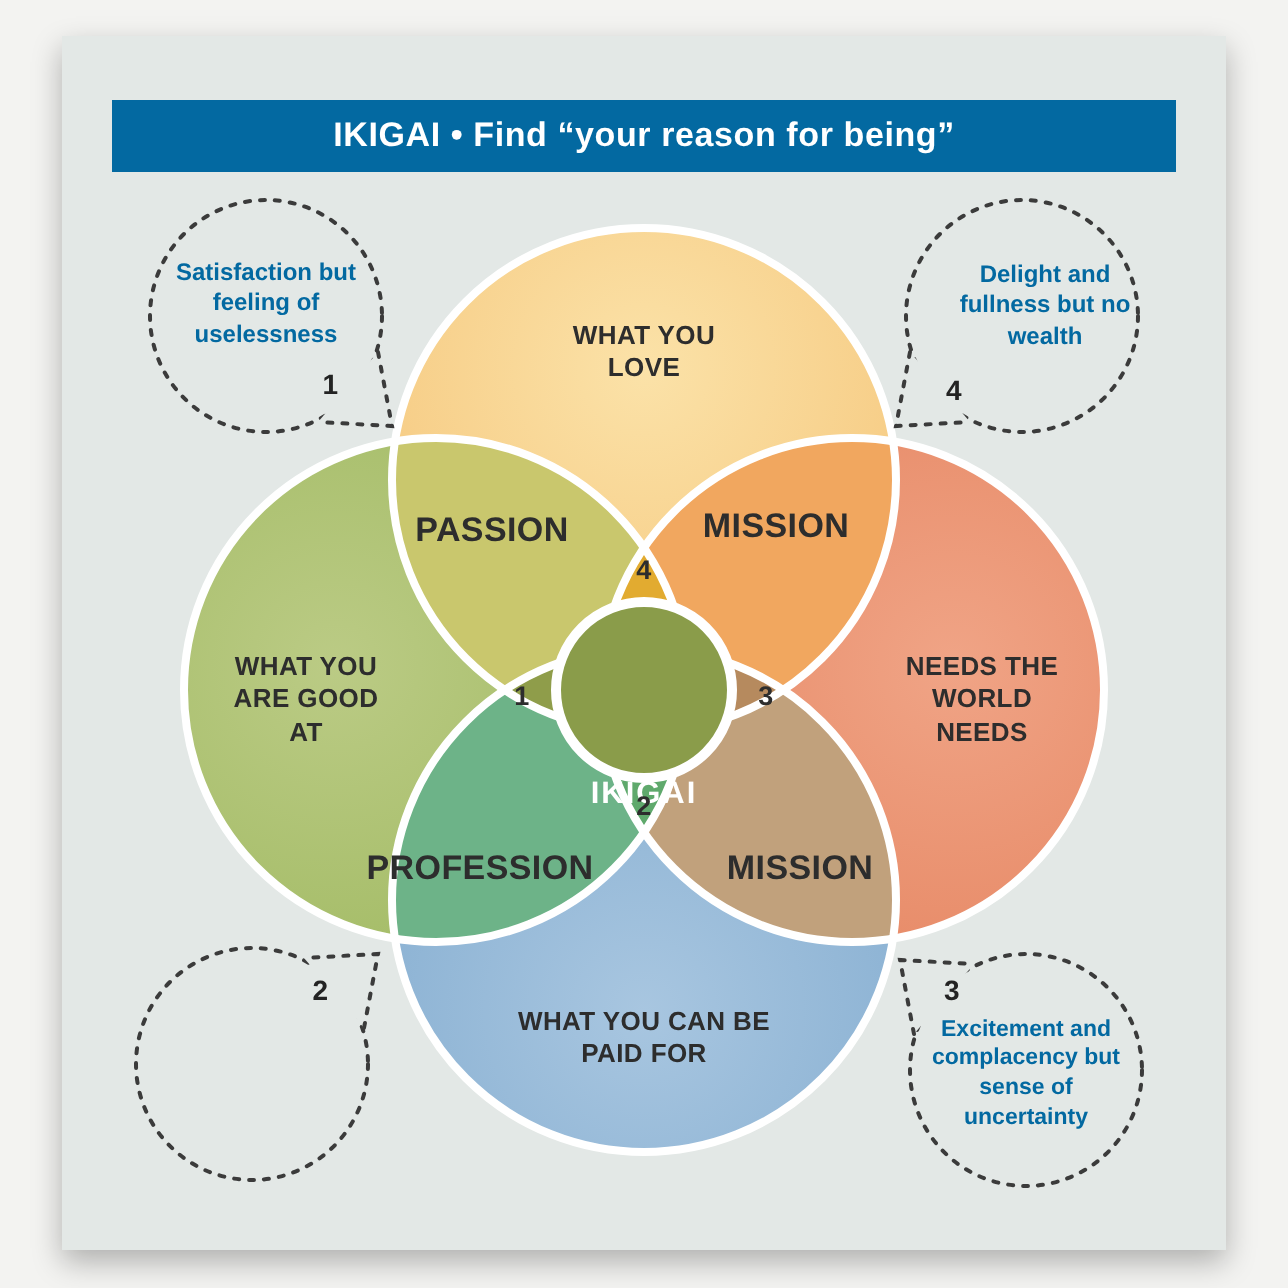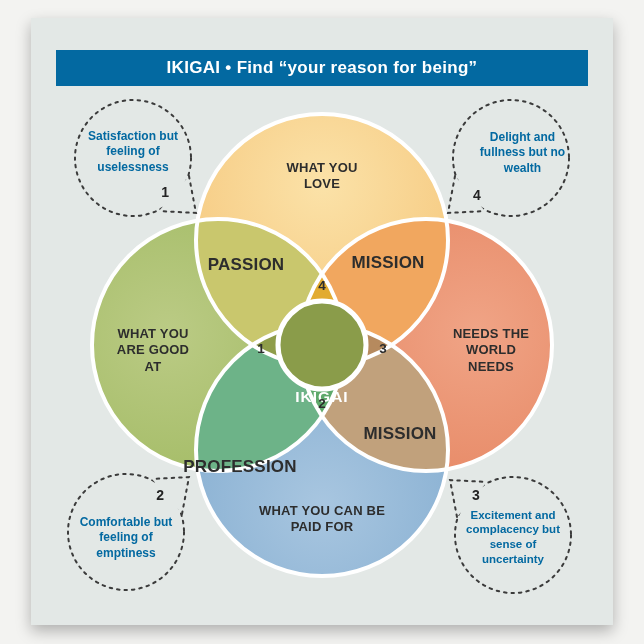--- a/index.html
+++ b/index.html
@@ -184,41 +184,40 @@
     <path d="M457 517 L450 480 L487 482" fill="#e3e8e6" stroke="#3b3b3b" stroke-width="2" stroke-dasharray="2.5 5" stroke-linecap="round"></path>
   </svg>
 
   <div class="label" style="left:153px; top:350px; width:86px;">WHAT YOU ARE GOOD AT</div>
   <div class="label" style="left:322px; top:176px; width:100px;">WHAT YOU LOVE</div>
   <div class="label" style="left:491px; top:350px; width:86px;">NEEDS THE WORLD NEEDS</div>
   <div class="label" style="left:322px; top:519px; width:160px;">WHAT YOU CAN BE PAID FOR</div>
 
   <div class="label small" style="left:246px; top:265px;">PASSION</div>
   <div class="label small" style="left:388px; top:263px;">MISSION</div>
-  <div class="label small" style="left:240px; top:434px;margin-top:33px;">PROFESSION</div>
+  <div class="label small" style="left:240px; top:434px;">PROFESSION</div>
   <div class="label small" style="left:400px; top:434px;">MISSION</div>
   <div class="label ikigai" style="left:322px; top:349px;">IKIGAI</div>
 
   <div class="label num" style="left:261px; top:349px;">1</div>
   <div class="label num" style="left:322px; top:404px;">2</div>
   <div class="label num" style="left:383px; top:349px;">3</div>
   <div class="label num" style="left:322px; top:286px;">4</div>
 
   <div class="callout tl" style="left:75px; top:100px;">
     <div class="callout-text">Satisfaction but feeling of uselessness</div>
     <span class="callout-num">1</span>
   </div>
 
   <div class="callout tr" style="left:453px; top:100px;">
     <div class="callout-text">Delight and fullness but no wealth</div>
     <span class="callout-num">4</span>
   </div>
 
   <div class="callout bl" style="left:68px; top:474px;">
-    <div class="callout-text">Comfortable but feeling of emptiness</div>
     <span class="callout-num">2</span>
   </div>
 
   <div class="callout br" style="left:455px; top:477px;">
     <div class="callout-text">Excitement and complacency but sense of uncertainty</div>
     <span class="callout-num">3</span>
   </div>
 
 </div>
 

